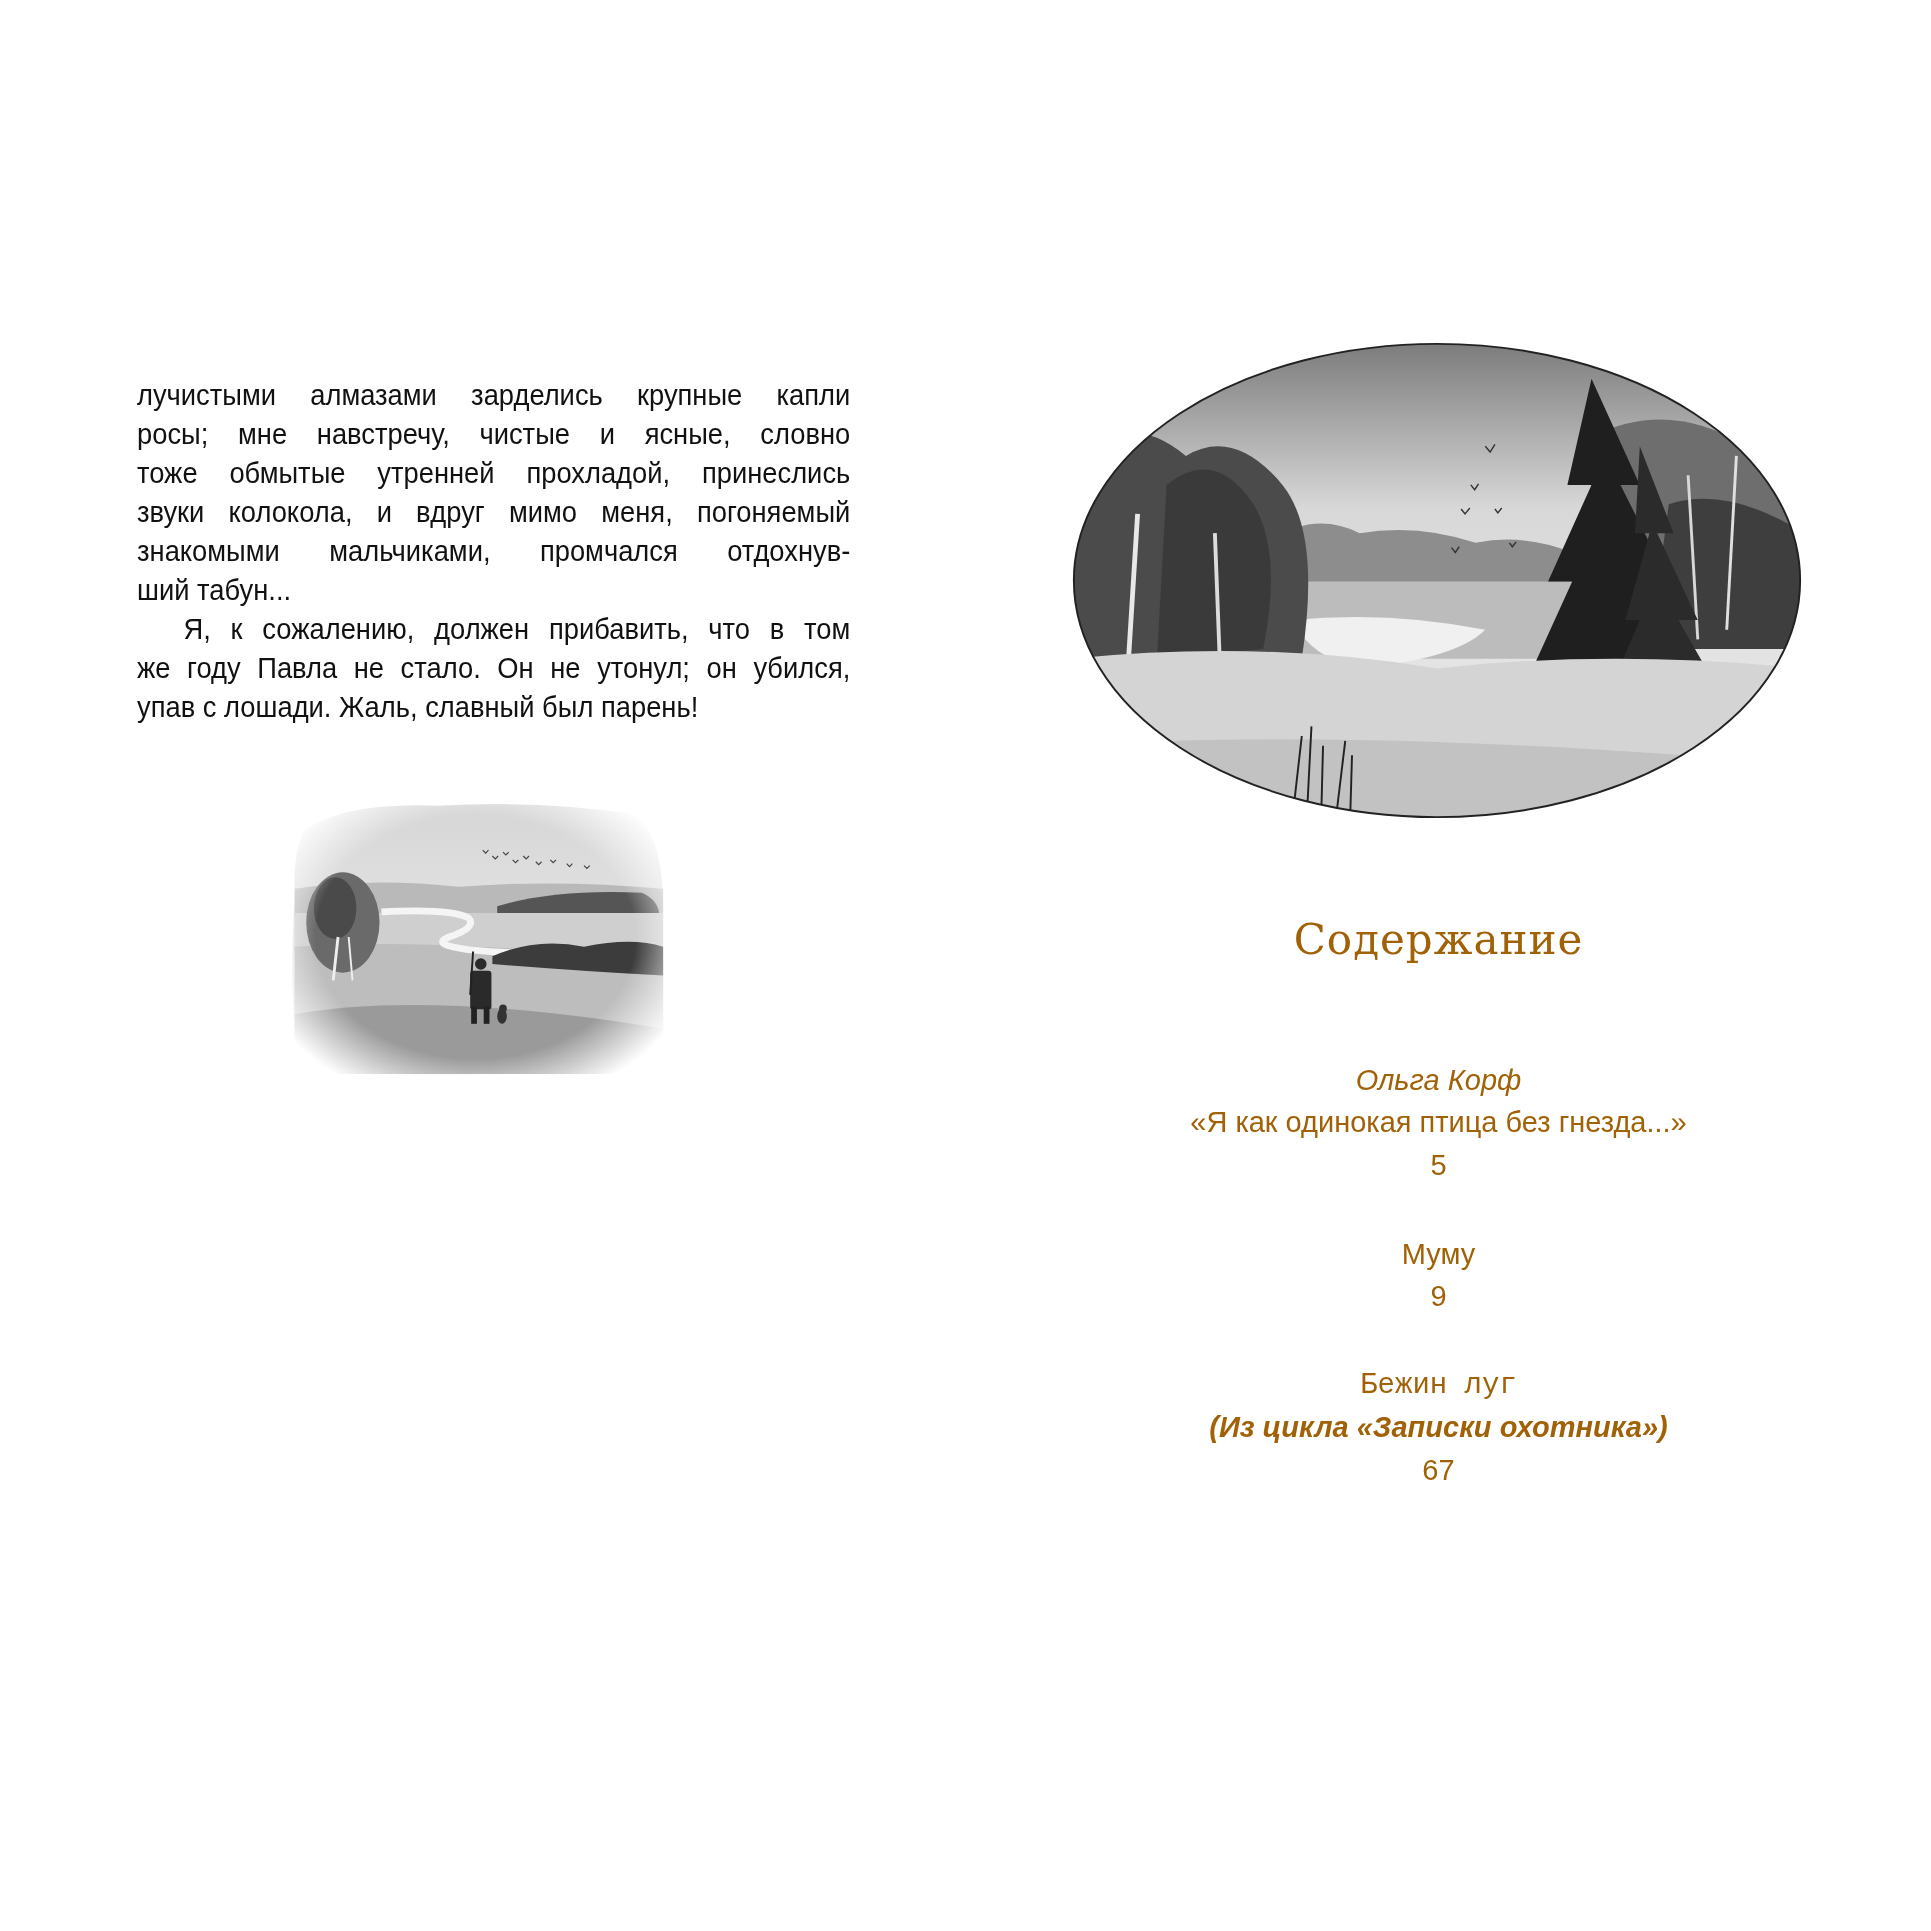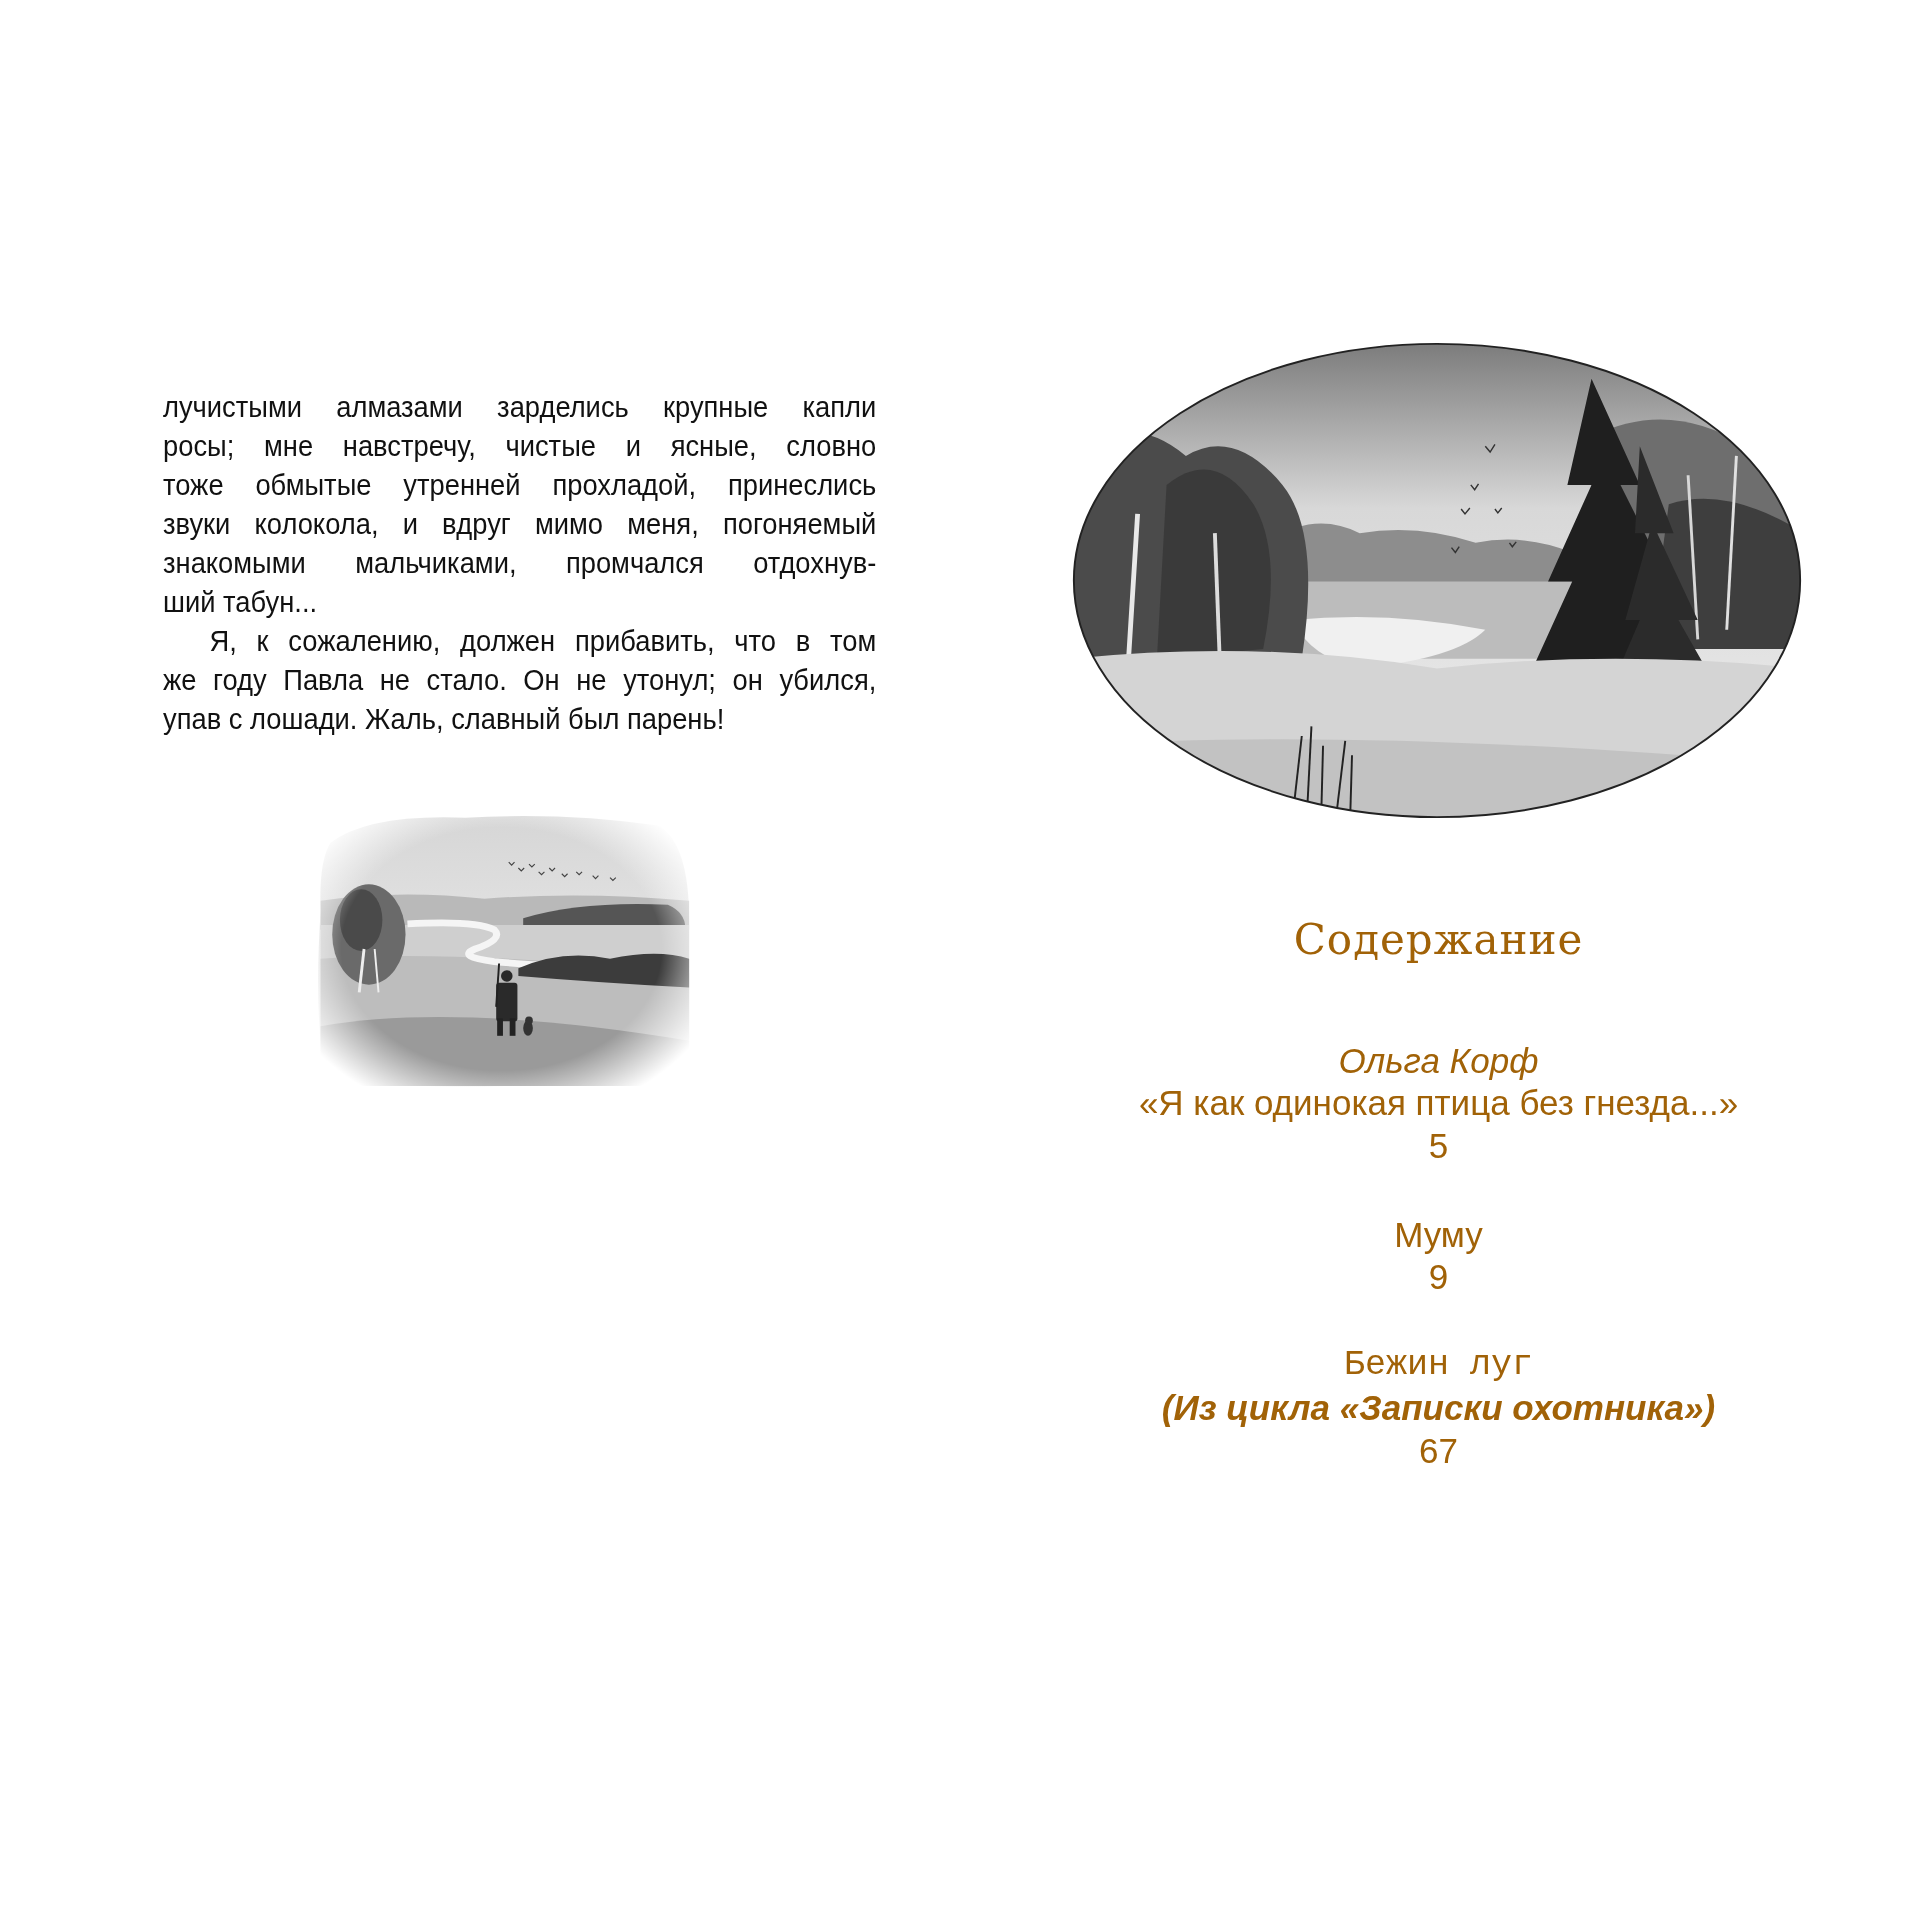--- a/index.html
+++ b/index.html
@@ -1,37 +1,37 @@
 <!DOCTYPE html>
 <html><head>
 <meta charset="utf-8">
 <style>
   html, body { margin: 0; padding: 0; background: #ffffff; }
   body { width: 1931px; height: 1931px; position: relative; overflow: hidden; color: #111111; }
-  .page { position: absolute; top: 12px; height: 1429px; margin-left: 26px; }
+  .page { position: absolute; top: 0; height: 1429px; }
   .page-left { left: 0; width: 966px; }
   .page-right { left: 966px; width: 966px; }
 
   .body-text {
     position: absolute; left: 137px; top: 375px; width: 767px;
     font-family: "Liberation Sans", sans-serif;
     font-size: 29.4px; line-height: 39px; color: #111;
     transform: scaleX(0.93); transform-origin: left top;
   }
   .body-text p { margin: 0; }
   .justify-line { display: block; text-align: justify; text-align-last: justify; white-space: nowrap; }
   .last-line { display: block; text-align: left; white-space: nowrap; }
   .indent { padding-left: 50px; }
 
   .vignette-left { position: absolute; left: 285px; top: 792px; width: 381px; height: 290px; }
   .oval-wrap { position: absolute; left: 1070px; top: 340px; width: 734px; height: 481px; }
 
   .toc { position: absolute; left: 1062px; width: 753px; text-align: center; font-family: "Liberation Sans", sans-serif; color: #a16207; }
   .toc-title { top: 915px; font-family: "DejaVu Serif", serif; font-size: 42px; letter-spacing: 1px; }
-  .toc-entry { font-size: 35px; line-height: 43px; }
+  .toc-entry { font-size: 29px; line-height: 43px; margin-top: 20px; }
   .italic { font-style: italic; }
 </style>
 </head>
 <body>
 
 <div class="page page-left">
   <div class="body-text">
     <p>
       <span class="justify-line">лучистыми алмазами зарделись крупные капли</span>
       <span class="justify-line">росы; мне навстречу, чистые и ясные, словно</span>

